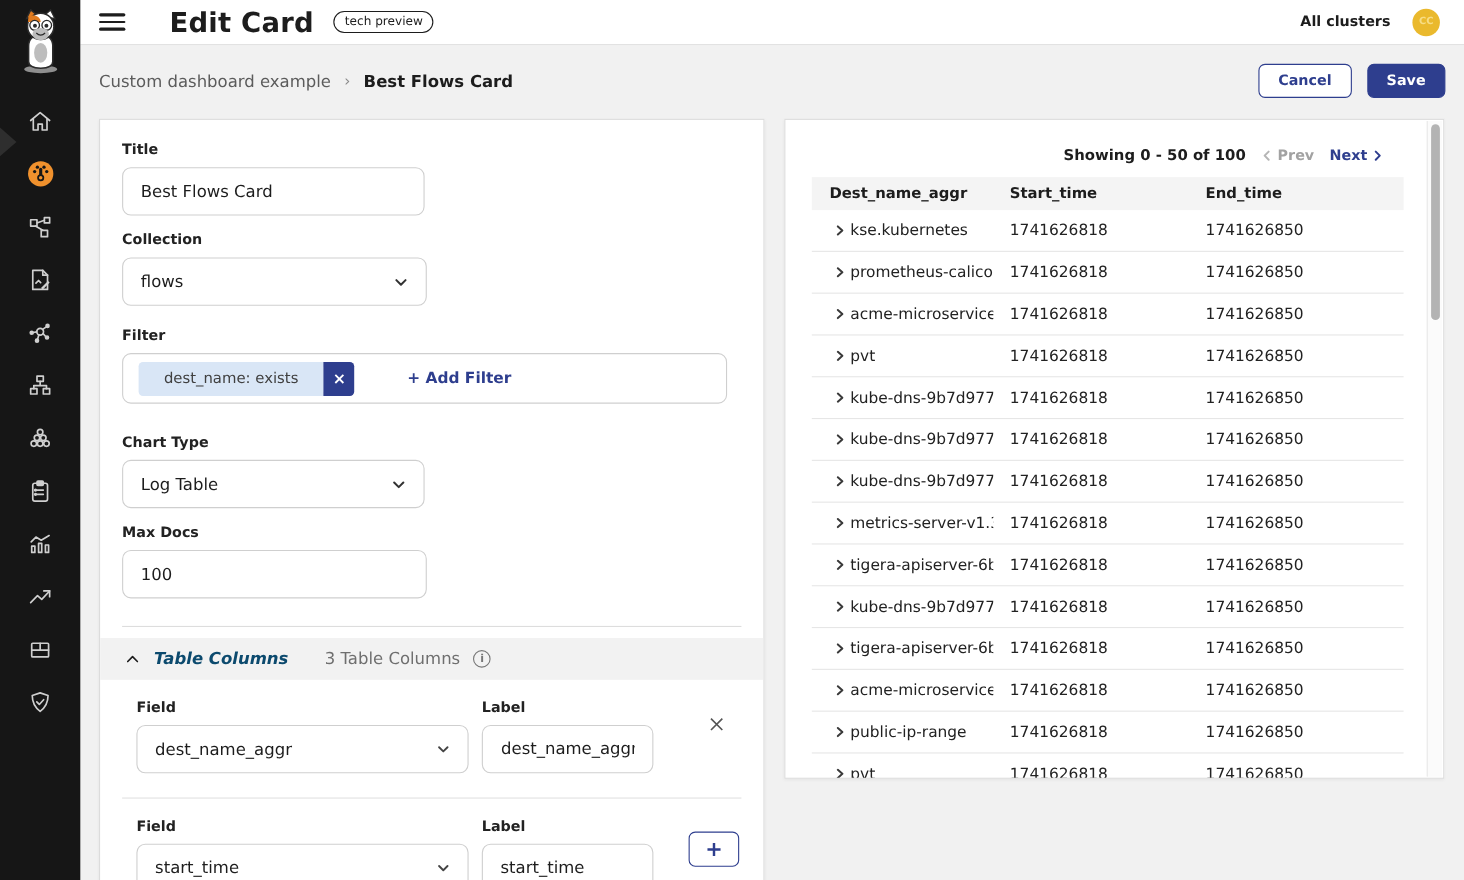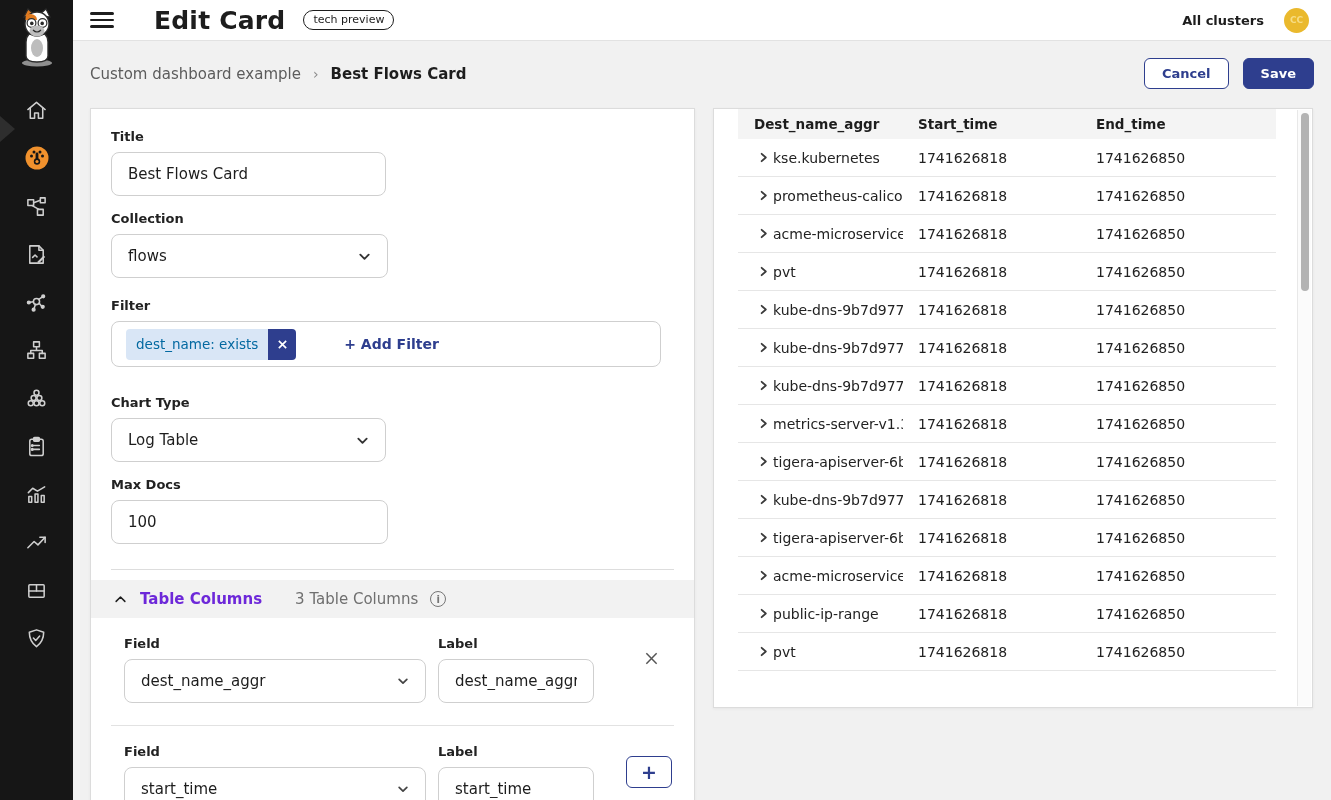--- a/index.html
+++ b/index.html
@@ -47,31 +47,31 @@
   .two-col .fg { width:275px; }
   .two-col .fg:last-child { width:277px; }
   .input, .select { height:44px; border:1px solid #cfcfcf; border-radius:8px; background:#fff;
     font-size:15px; color:#1d1d1d; width:100%; padding:0 16px; display:flex; align-items:center; }
   input.input { font-family:inherit; outline:none; }
   .select { justify-content:space-between; cursor:pointer; }
   .select svg { stroke:#333; stroke-width:2; fill:none; stroke-linecap:round; stroke-linejoin:round; flex:0 0 auto; }
   .filter-box { margin-top:2px; width:550px; height:46px; border:1px solid #cfcfcf; border-radius:8px;
     display:flex; align-items:center; padding:0 8px; }
   .chip { display:flex; align-items:stretch; height:31px; margin-left:6px; cursor:default; }
-  .chip-text { background:#d9e6f6; color:#0369a1; font-size:13.5px; display:flex; align-items:center;
-    padding:0 10px; border-radius:4px 0 0 4px; }
+  .chip-text { background:#d9e6f6; color:#404040; font-size:13.5px; display:flex; align-items:center;
+    padding:0 23px; border-radius:4px 0 0 4px; }
   .chip-x { width:28px; background:#2e3e8e; border-radius:0 4px 4px 0; display:flex; align-items:center;
     justify-content:center; cursor:pointer; }
   .chip-x svg { stroke:#ffffff; stroke-width:1.8; }
   .add-filter { margin-left:48px; font-size:14px; font-weight:600; color:#2e3e8e; cursor:pointer; }
   .spacer20 { height:20px; } .spacer28 { height:28px; }
   .divider { height:1px; background:#dddddd; margin:25px 0 0; }
   .tc-head { margin:10px -20px 0; background:#f2f2f2; height:38px; display:flex; align-items:center; padding:0 22px; gap:10px; }
   .tc-head svg { stroke:#1d1d1d; stroke-width:2.4; fill:none; stroke-linecap:round; stroke-linejoin:round; cursor:pointer; }
-  .tc-title { font-size:15px; font-weight:700; color:#6d28d9; margin-left:2px; }
+  .tc-title { font-size:15px; font-weight:700; color:#0c4a6e; margin-left:2px;font-style:italic; }
   .tc-count { font-size:15px; color:#6f6f6f; margin-left:23px; }
   .info-i { width:16px; height:16px; border:1.3px solid #767676; border-radius:50%; color:#767676;
     font-size:10px; display:flex; align-items:center; justify-content:center; font-weight:700; cursor:pointer; margin-left:2px; }
   .col-row { padding:18px 0 22px 13px; }
   .col-row + .col-row { border-top:1px solid #e2e2e2; }
   .col-grid { display:flex; align-items:flex-start; }
   .col-grid .fg-field { width:302px; }
   .col-grid .fg-label { width:156px; margin-left:12px; }
   .row-x { margin-left:auto; margin-right:15px; height:44px; display:flex; align-items:center; cursor:pointer; }
   .row-x svg { stroke:#555555; stroke-width:1.6; }
@@ -386,20 +386,35 @@
               </svg>
             </div>
           </div>
         </div>
       </div>
 
     <div class="add-col">+</div>
   </section>
 
   <section class="card preview">
+    <div class="pv-toolbar">
+      <span class="showing">Showing 0 - 50 of 100</span>
+      <span class="pager prev">
+        <svg width="11" height="11" viewBox="0 0 12 12">
+            <path d="M8 2 L4 6 L8 10"></path>
+          </svg>
+        <span>Prev</span>
+      </span>
+      <span class="pager next">
+        <span>Next</span>
+        <svg width="11" height="11" viewBox="0 0 12 12">
+            <path d="M4 2 L8 6 L4 10"></path>
+          </svg>
+      </span>
+    </div>
 
     <div class="pv-table">
       <div class="pv-thead">
         <span class="h1">Dest_name_aggr</span>
         <span class="h2">Start_time</span>
         <span class="h3">End_time</span>
       </div>
       <div>
 
           <div class="pv-row">

